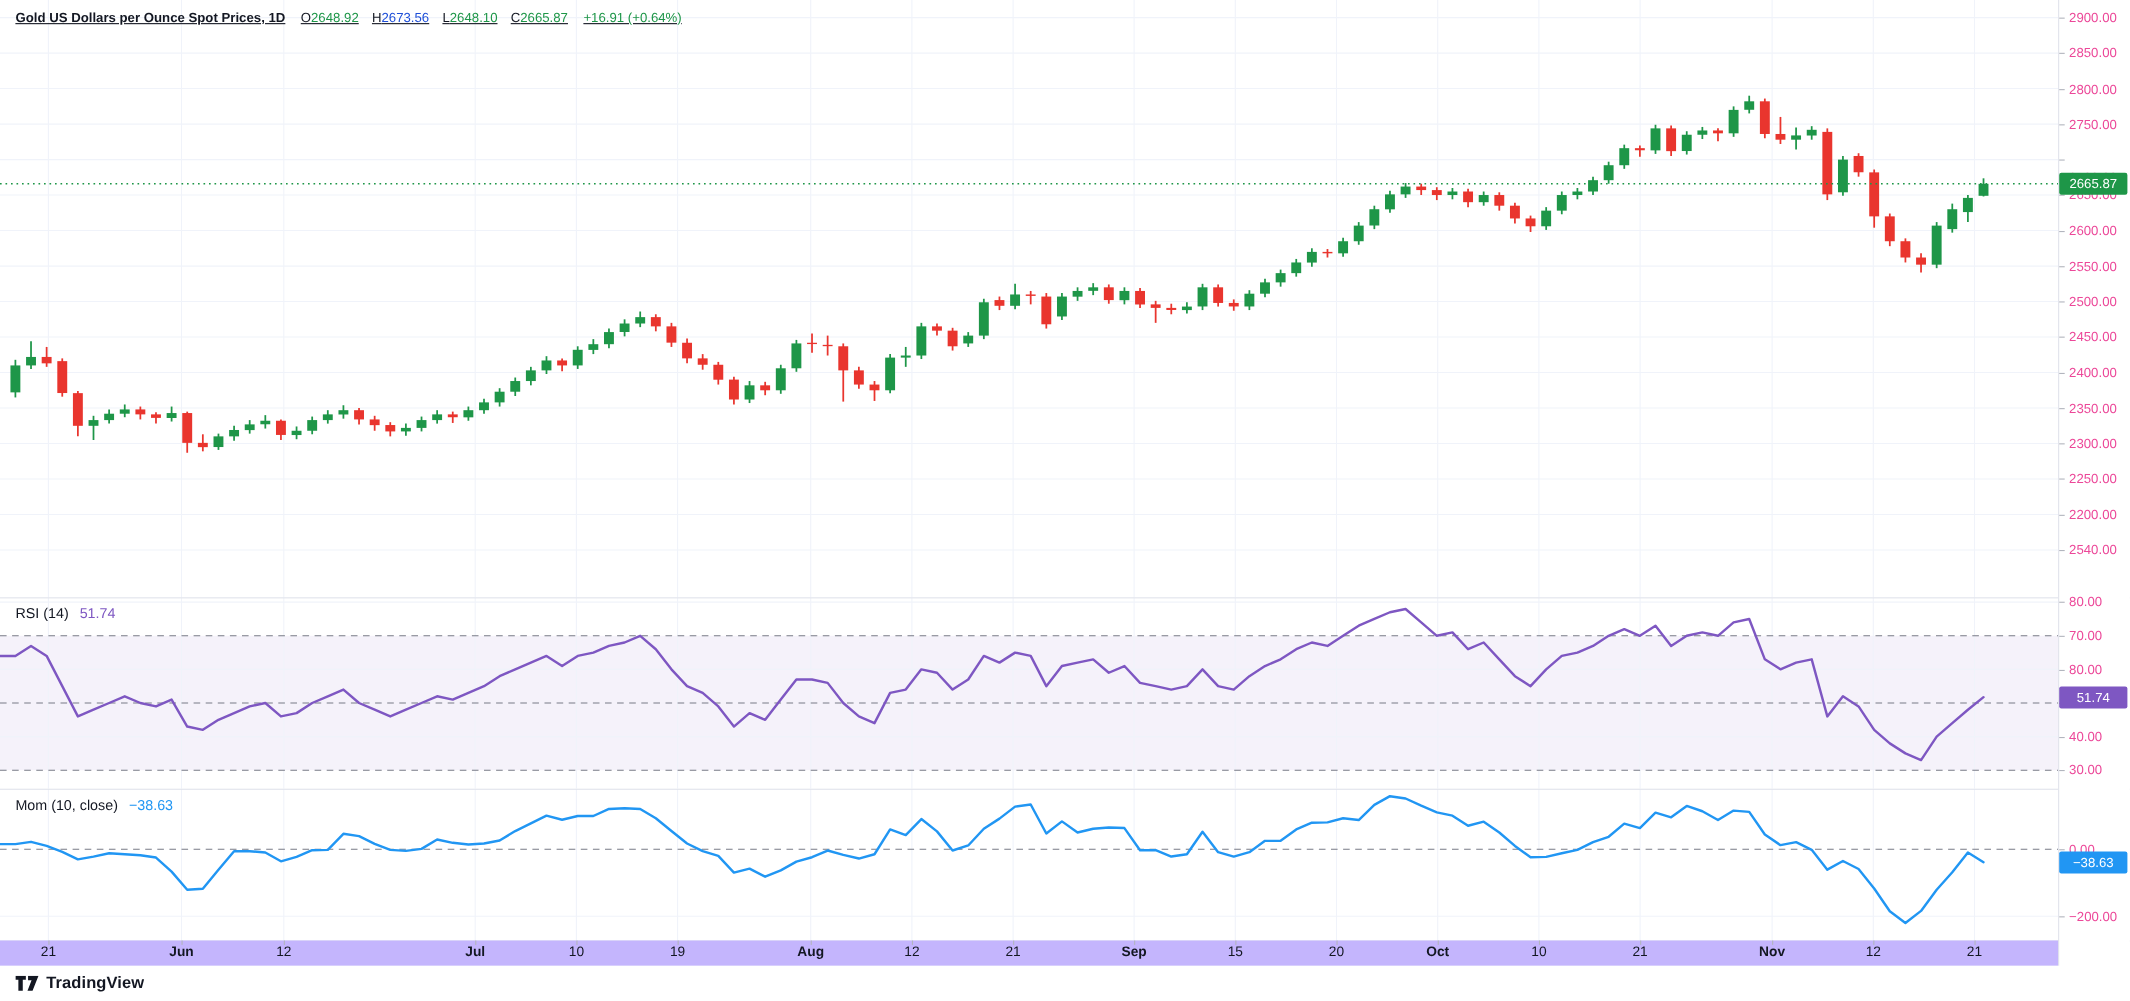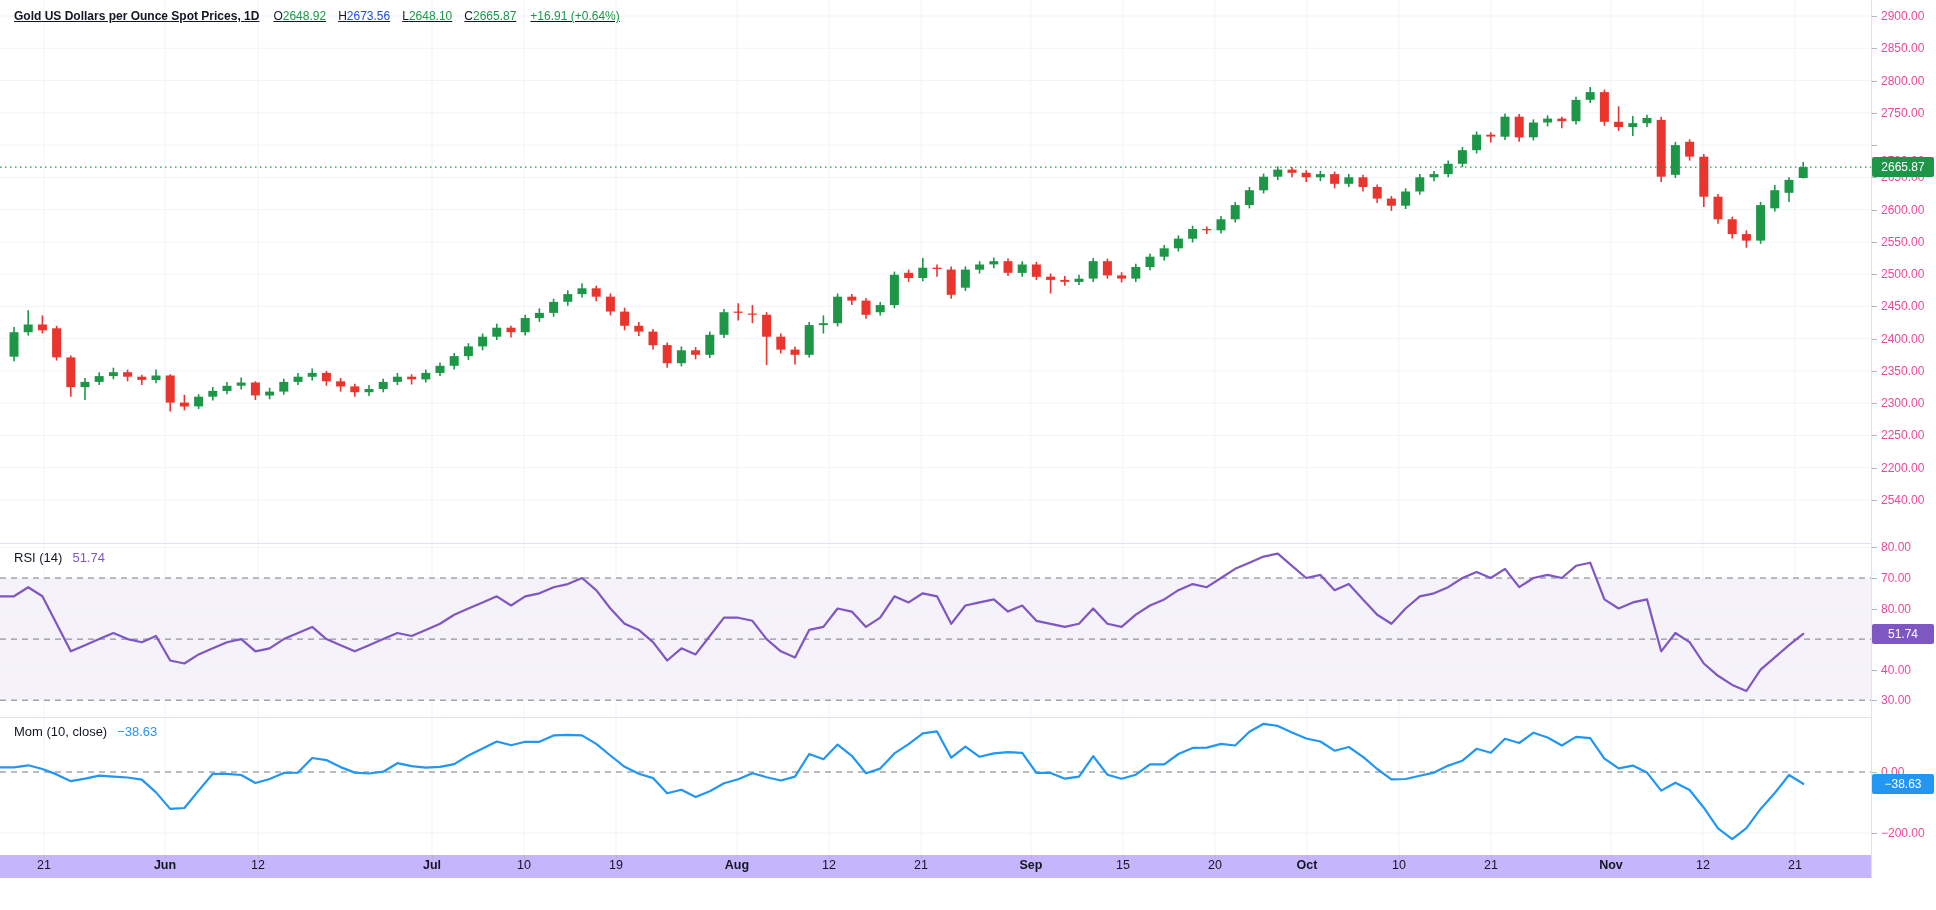--- a/index.html
+++ b/index.html
@@ -493,13 +493,22 @@
       <div class="time-label" style="left: 1491px;">21</div>
       <div class="time-tick" style="left: 1491px;"></div>
       <div class="time-label bold" style="left: 1611px;">Nov</div>
       <div class="time-tick" style="left: 1611px;"></div>
       <div class="time-label" style="left: 1703px;">12</div>
       <div class="time-tick" style="left: 1703px;"></div>
       <div class="time-label" style="left: 1795px;">21</div>
       <div class="time-tick" style="left: 1795px;"></div>
     </div>
 
+  <div id="logo-row">
+    <div id="logo">
+      <svg width="22" height="14" viewBox="0 0 22 14">
+        <path d="M0 0 h9.5 v3.6 h-2.8 v10 h-4 v-10 H0 Z" fill="#131722"></path>
+        <path d="M11.5 0 h9.5 l-5.4 13.6 h-4.6 l3.7 -9.4 h-3.2 Z" fill="#131722"></path>
+      </svg>
+      <span id="logo-text">TradingView</span>
+    </div>
+  </div>
 </div>
 
 </body></html>

